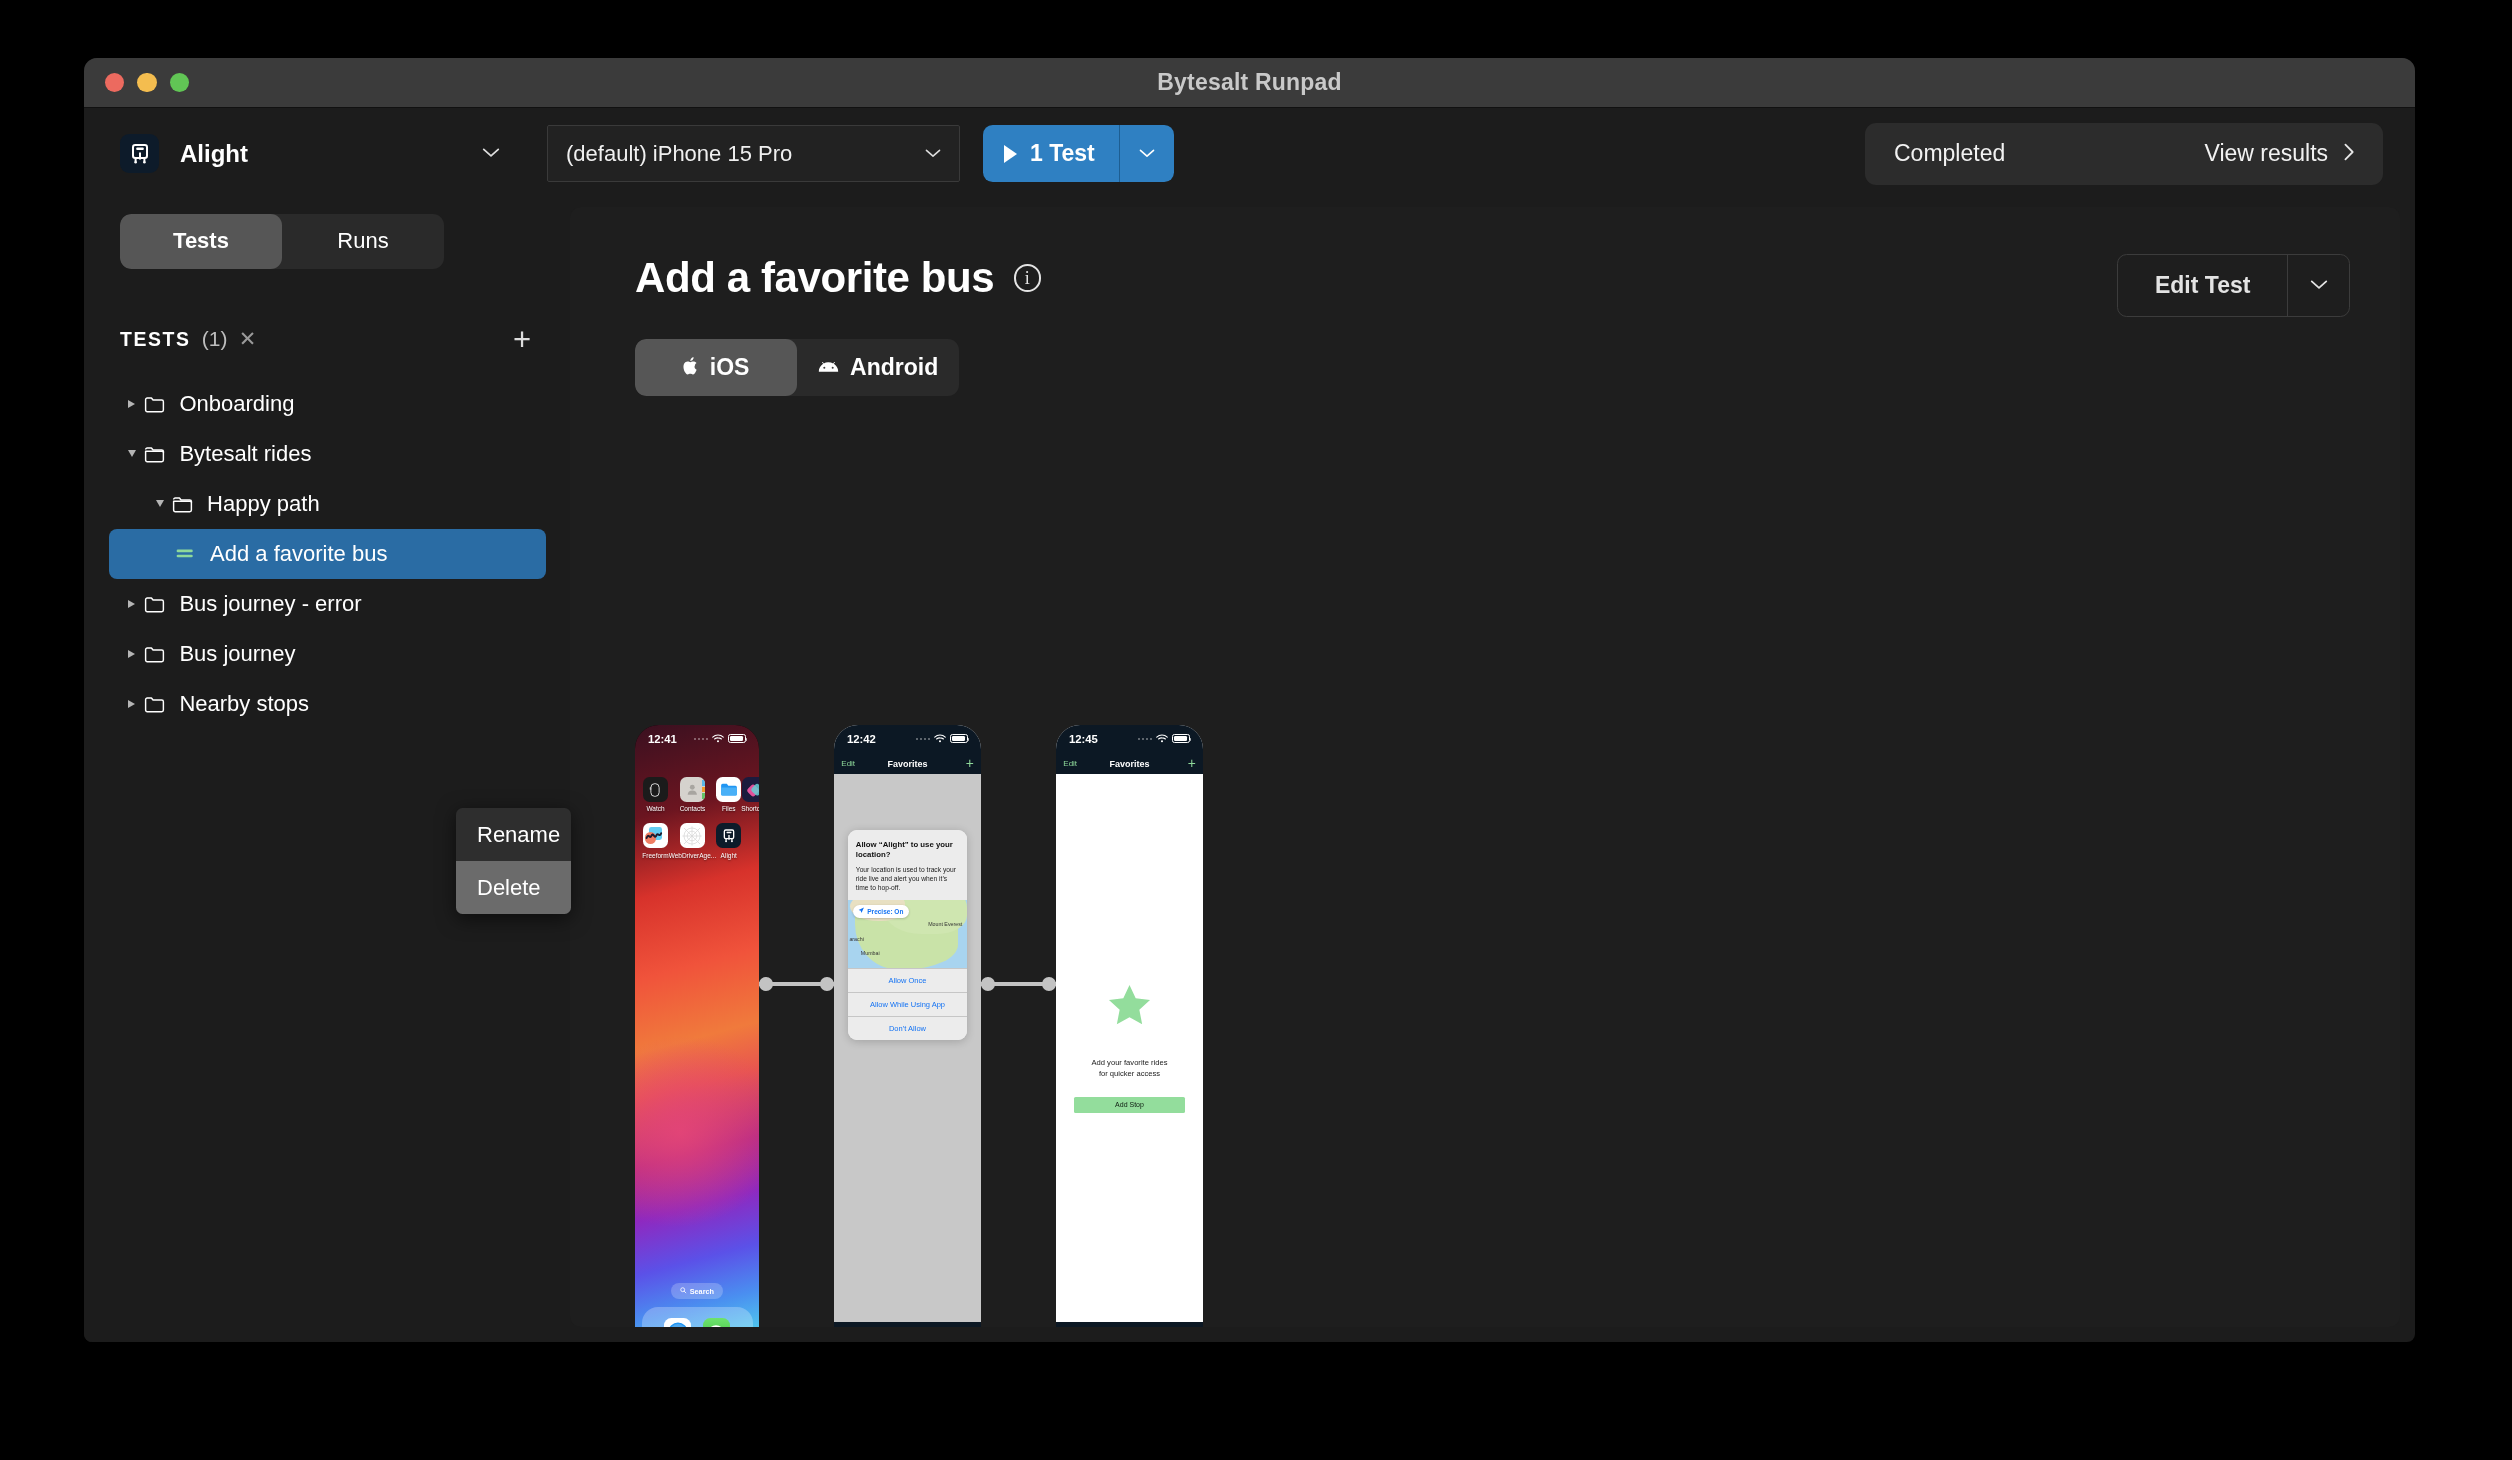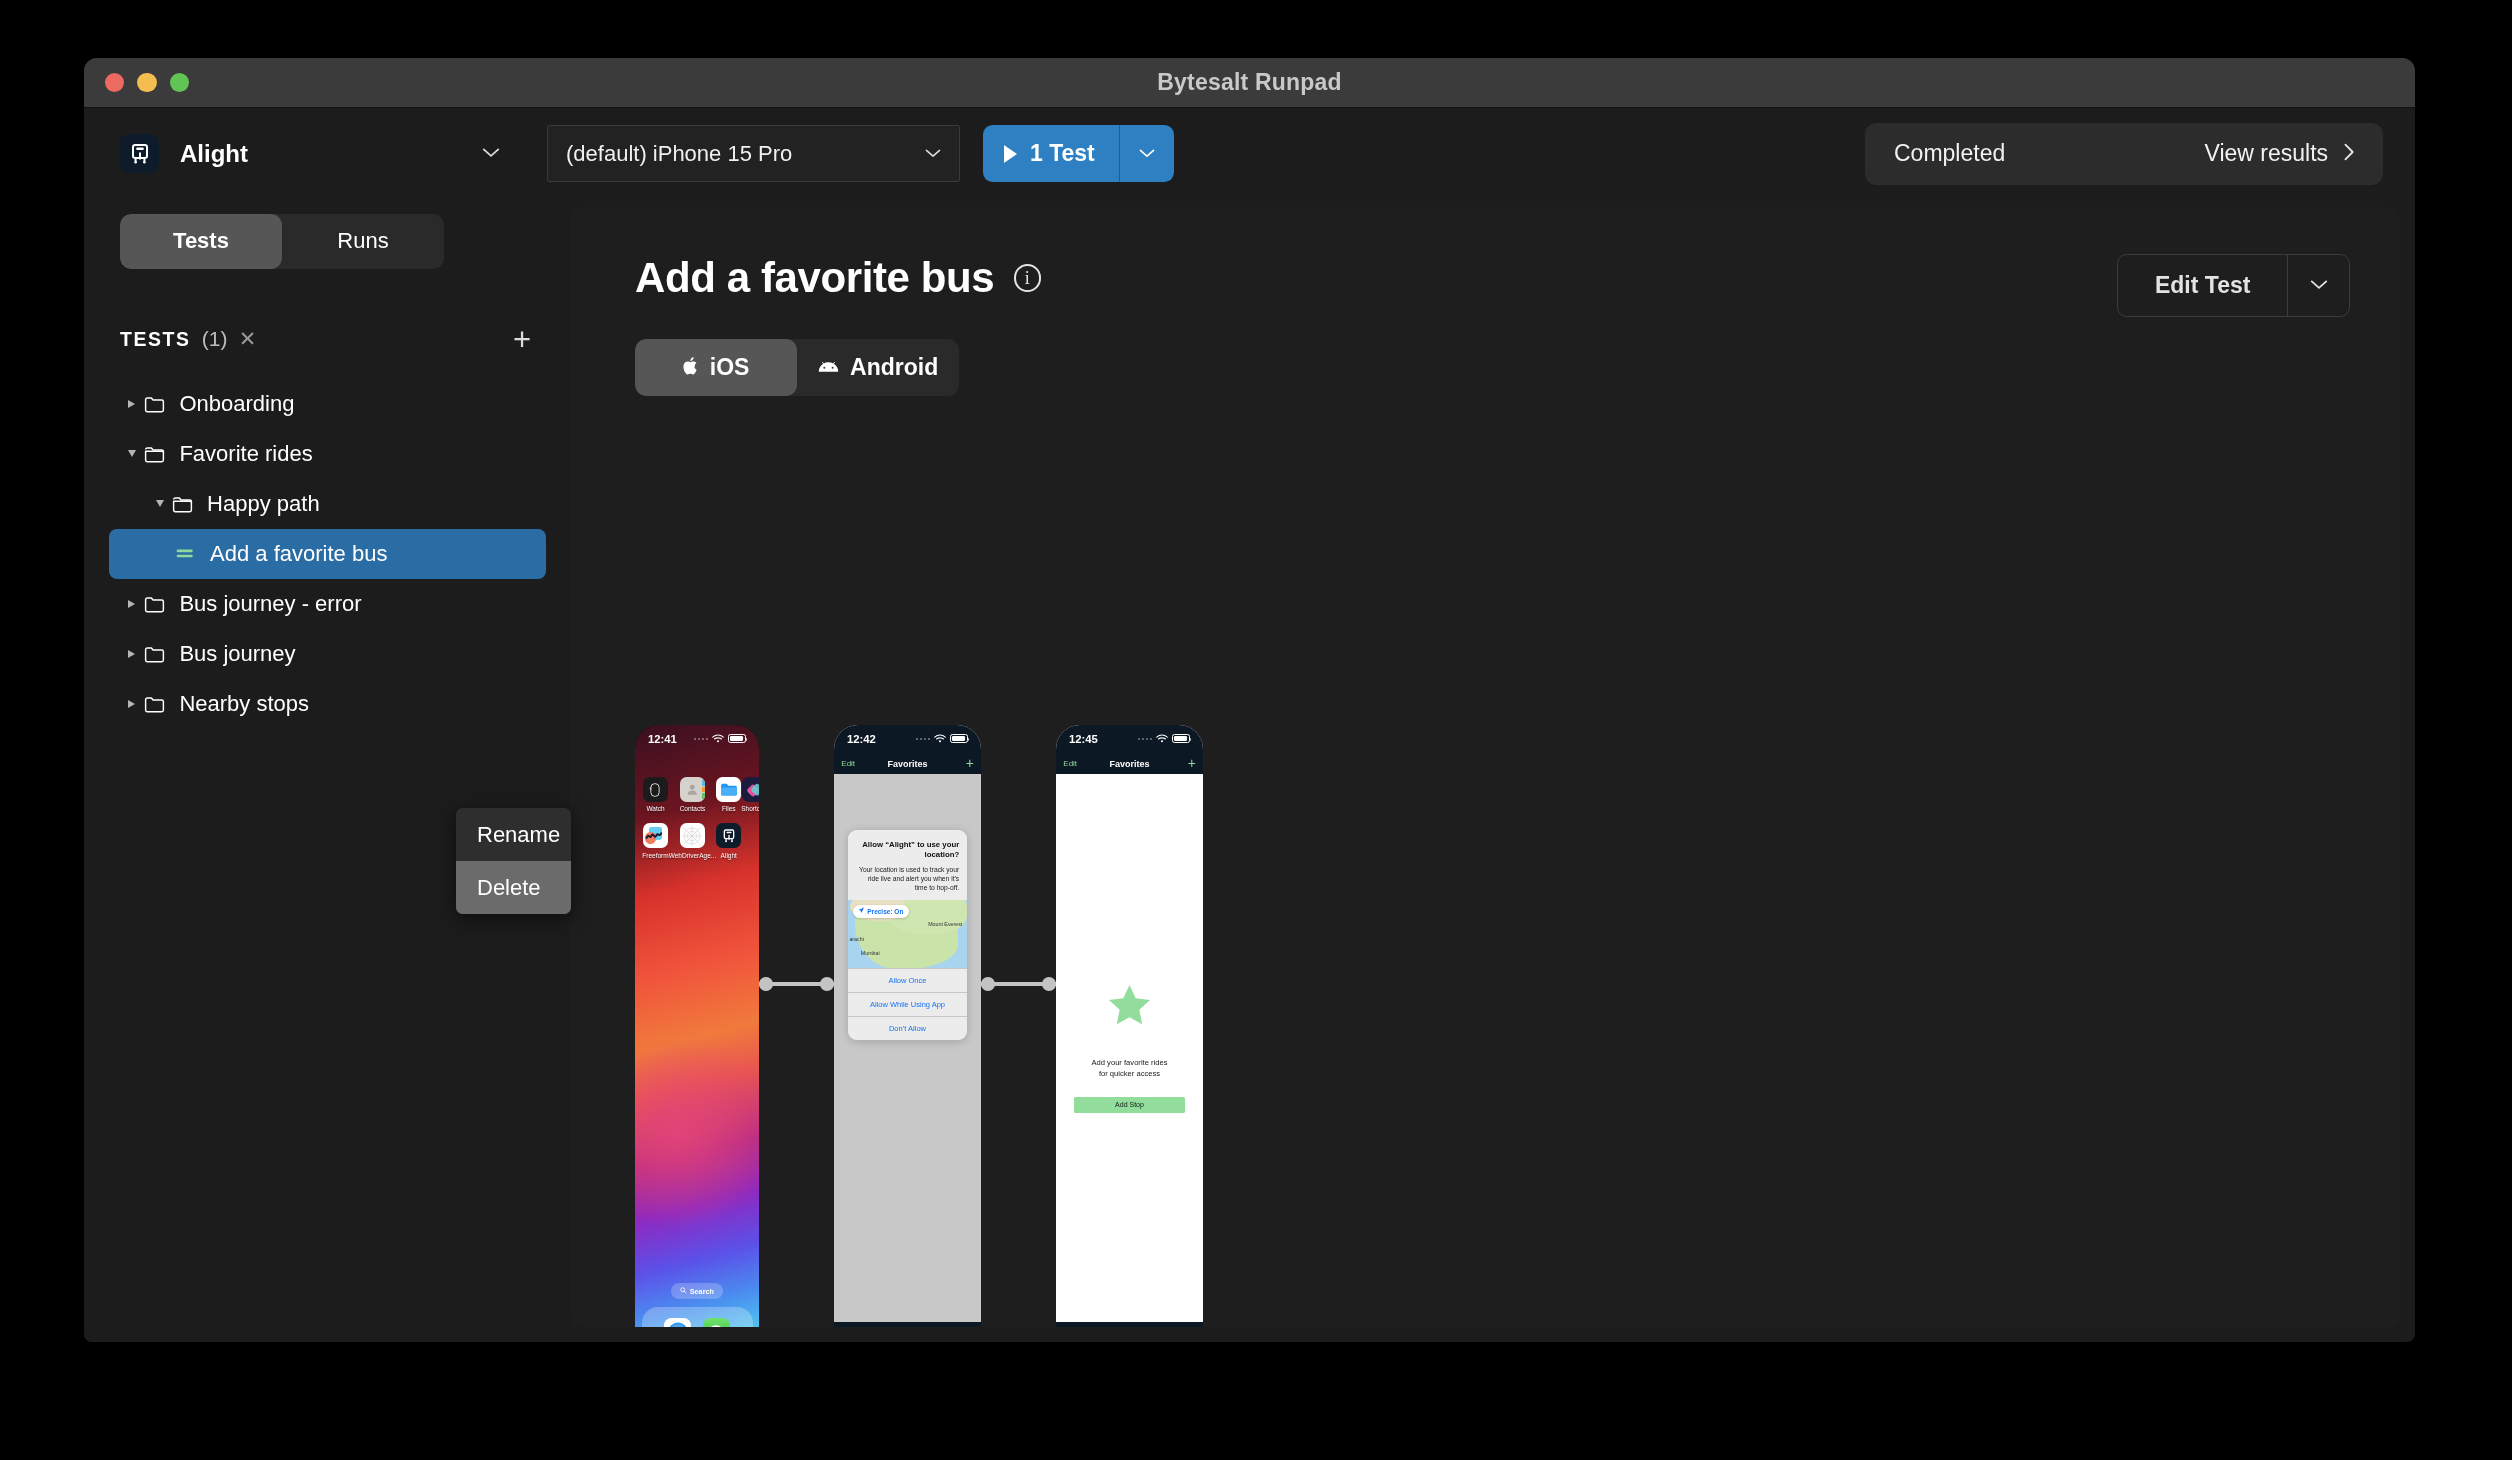--- a/index.html
+++ b/index.html
@@ -348,21 +348,21 @@
   }
 
   
   .dimmer { position: absolute; top: 49px; left: 0; right: 0; bottom: 42px; background: #c8c8c8; }
   .alert {
     position: absolute; left: 13.8px; right: 13.8px; top: 105px;
     background: #ececec; border-radius: 9px; overflow: hidden;
     box-shadow: 0 1.6px 8px rgba(0,0,0,.18);
     z-index: 8;
   }
-  .alert-head { padding: 9.7px 8px 8px; text-align: right; background: #ececec; }
+  .alert-head { padding: 9.7px 8px 8px; text-align: left; background: #ececec; }
   .alert-title { font-size: 7.8px; font-weight: bold; color: #111; line-height: 1.28; }
   .alert-msg { font-size: 6.7px; color: #1a1a1a; line-height: 1.35; margin-top: 4.9px; }
   .alert-map { height: 68px; position: relative; overflow: hidden; background: #a8d4ef; }
   .map-land {
     position: absolute; left: 6%; top: -18%; width: 86%; height: 120%;
     background: #c9e3a8; border-radius: 45% 30% 50% 40% / 40% 50% 30% 55%;
   }
   .map-land2 {
     position: absolute; left: 30%; top: -28%; width: 70%; height: 78%;
     background: #cfe6b0; border-radius: 40% 50% 35% 45%;
@@ -503,21 +503,21 @@
         </div>
 
         <div class="tree-row" style="padding-left:11.3px">
           <span class="tw open"></span>
           <span class="icn">
             <svg width="21" height="18" viewBox="0 0 26 22" fill="none">
                 <path d="M2 5.5a2 2 0 012-2h5.2l2 2.6H22a2 2 0 012 2v1.2" stroke="#fff" stroke-width="1.8" stroke-linejoin="round"></path>
                 <path d="M2 7.6h22v10.9a2 2 0 01-2 2H4a2 2 0 01-2-2V7.6z" stroke="#fff" stroke-width="1.8" stroke-linejoin="round"></path>
               </svg>
           </span>
-          <span class="fname">Favorite rides</span>
+          <span class="fname">Bytesalt rides</span>
         </div>
 
         <div class="tree-row" style="padding-left:39px">
           <span class="tw open"></span>
           <span class="icn">
             <svg width="21" height="18" viewBox="0 0 26 22" fill="none">
                 <path d="M2 5.5a2 2 0 012-2h5.2l2 2.6H22a2 2 0 012 2v1.2" stroke="#fff" stroke-width="1.8" stroke-linejoin="round"></path>
                 <path d="M2 7.6h22v10.9a2 2 0 01-2 2H4a2 2 0 01-2-2V7.6z" stroke="#fff" stroke-width="1.8" stroke-linejoin="round"></path>
               </svg>
           </span>

